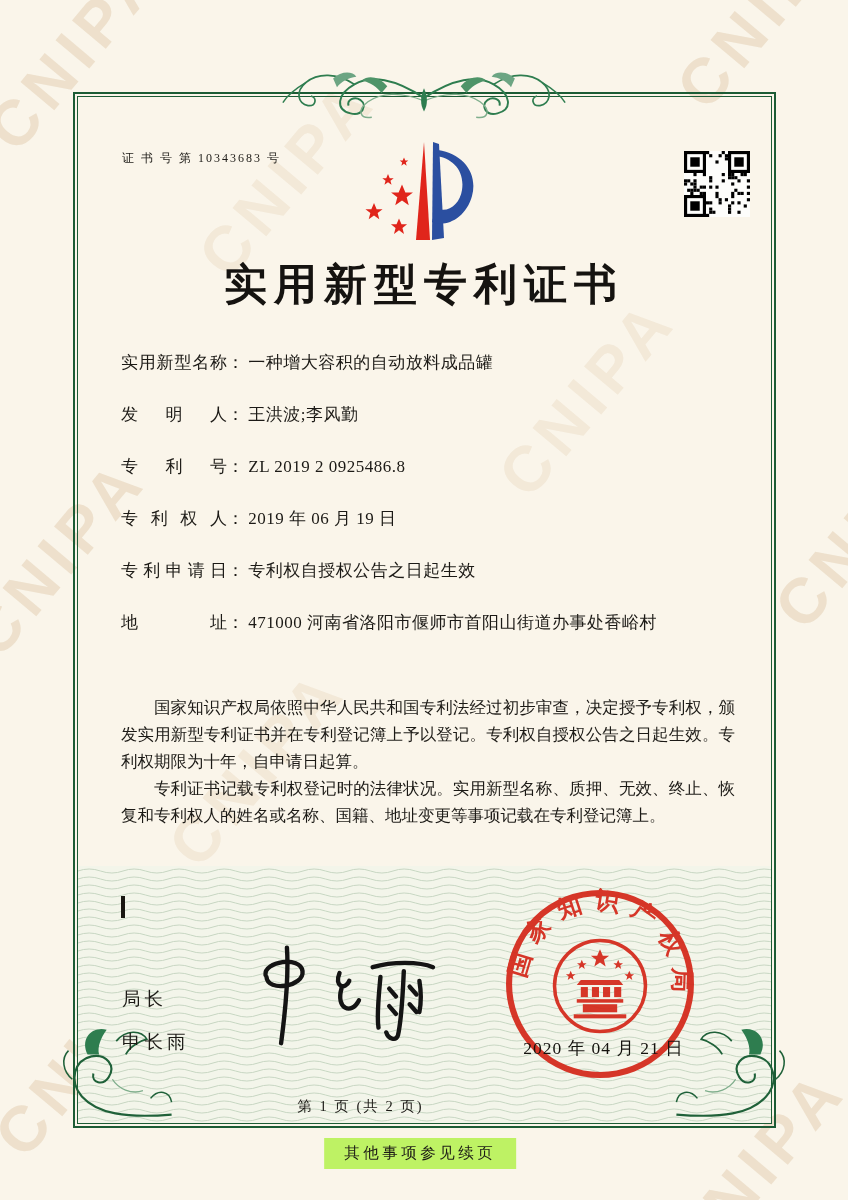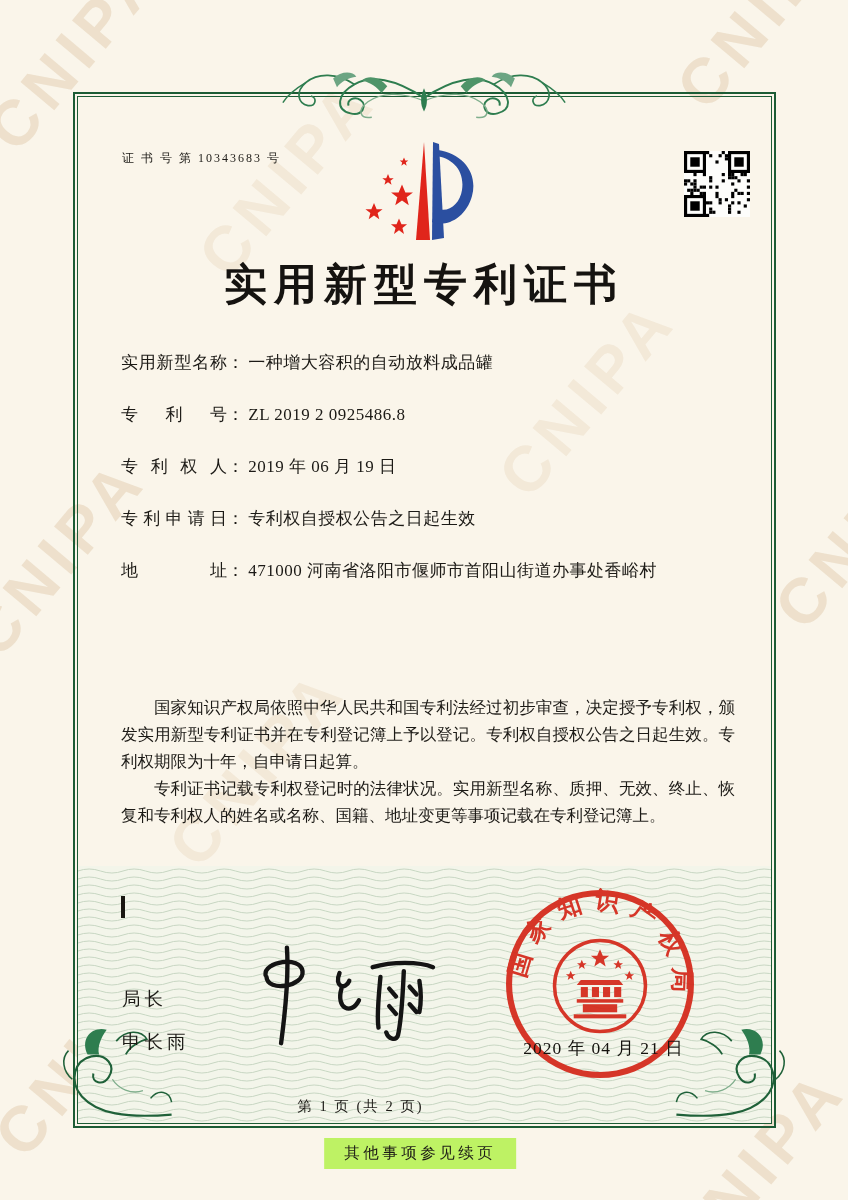--- a/index.html
+++ b/index.html
@@ -229,20 +229,24 @@
       </svg>
 
     <div class="title">实用新型专利证书</div>
 
     <div class="fields">
       <div class="field-row">
         <span class="flabel">实用新型名称</span><span class="colon">：</span>
         <span class="fvalue">一种增大容积的自动放料成品罐</span>
       </div>
       <div class="field-row">
+        <span class="flabel">发明人</span><span class="colon">：</span>
+        <span class="fvalue">王洪波;李风勤</span>
+      </div>
+      <div class="field-row">
         <span class="flabel">专利号</span><span class="colon">：</span>
         <span class="fvalue">ZL 2019 2 0925486.8</span>
       </div>
       <div class="field-row">
         <span class="flabel">专利权人</span><span class="colon">：</span>
         <span class="fvalue">2019 年 06 月 19 日</span>
       </div>
       <div class="field-row">
         <span class="flabel">专利申请日</span><span class="colon">：</span>
         <span class="fvalue">专利权自授权公告之日起生效</span>

